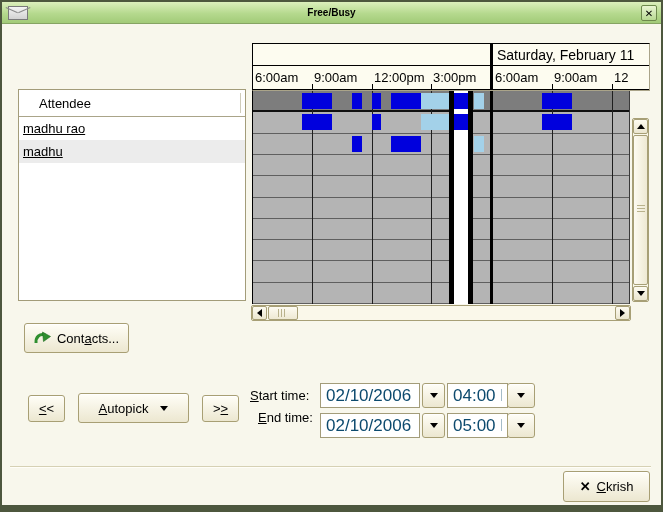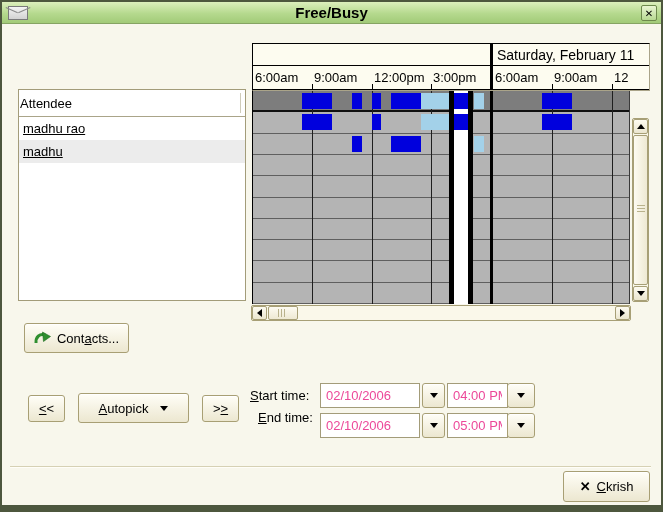--- a/index.html
+++ b/index.html
@@ -10,37 +10,37 @@
     background:#f8f7ec;
     font-family:"Liberation Sans","DejaVu Sans",sans-serif;
     font-size:13px;color:#000;overflow:hidden;
   }
   .titlebar{
     position:relative;height:22px;
     background:linear-gradient(#dcefbc,#b5d98e 55%,#a2cb78);
     border-bottom:1px solid #86a463;
     display:flex;align-items:center;
   }
-  .titlebar .title{position:absolute;left:0;right:0;text-align:center;font-weight:bold;font-size:15px;}
+  .titlebar .title{position:absolute;left:0;right:0;text-align:center;font-weight:bold;font-size:10px;}
   .env{margin-left:6px;width:20px;height:14px;background:linear-gradient(#f4f4f4,#d2d2d2);border:1px solid #7a7a7a;position:relative;z-index:1;}
   .env:before,.env:after{content:"";position:absolute;top:0;width:13px;height:13px;border-top:1px solid #8a8a8a;}
   .env:before{left:-3px;transform:rotate(24deg);transform-origin:left top;}
   .env:after{right:-3px;transform:rotate(-24deg);transform-origin:right top;}
   .closebox{
     position:absolute;right:4px;top:3px;width:16px;height:16px;
     border:1px solid #6d894c;border-radius:2px;
     background:linear-gradient(#e9f5d2,#b7d992);
     display:flex;align-items:center;justify-content:center;
     font-size:10px;font-weight:bold;z-index:2;cursor:default;
   }
   .content{position:absolute;top:23px;left:0;right:0;bottom:0;}
 
   
   .attendee-list{position:absolute;left:16px;top:64px;width:228px;height:212px;background:#fff;border:1px solid #a39c79;}
-  .att-header{height:27px;background:#fff;border-bottom:1px solid #aaa489;display:flex;align-items:center;padding-left:1px;position:relative;}
+  .att-header{height:27px;background:#fff;border-bottom:1px solid #aaa489;display:flex;align-items:center;padding-left:20px;position:relative;}
   .att-header:after{content:"";position:absolute;right:4px;top:3px;bottom:3px;width:1px;background:#cfccb9;}
   .att-row{height:23px;line-height:23px;padding-left:4px;text-decoration:underline;white-space:nowrap;overflow:hidden;}
   .att-row:nth-child(even){background:#ececec;}
 
   
   .fb-header{position:absolute;left:250px;top:18px;width:398px;height:48px;background:#fdfcf0;border:1px solid #aaa489;border-left:1px solid #000;border-top:1px solid #000;overflow:hidden;}
   .fb-dates{position:absolute;left:0;right:0;top:0;height:22px;border-bottom:1px solid #000;overflow:hidden;}
   .fb-date-cell{position:absolute;top:0;height:22px;line-height:22px;padding-left:4px;font-size:14px;white-space:nowrap;overflow:hidden;}
   .fb-times{position:absolute;left:0;right:0;top:23px;bottom:0;border-bottom:1px solid #000;overflow:hidden;}
   .fb-time-label{position:absolute;top:3px;font-size:13px;white-space:nowrap;}
@@ -81,21 +81,21 @@
     display:flex;align-items:center;justify-content:center;
     font-size:13px;cursor:default;white-space:nowrap;
   }
   .mn{text-decoration:underline;}
   .chev{margin-left:12px;}
   .legend{position:absolute;left:251px;top:303px;height:18px;display:flex;align-items:center;}
   .leg-swatch{width:16px;height:16px;border:1px solid #8f8a6d;margin-right:9px;flex:none;}
   .leg-swatch.hatch{background:repeating-linear-gradient(135deg,#fff 0 4px,#4a4a4a 4px 5px);}
   .leg-label{margin-right:10px;}
   .field-label{position:absolute;height:25px;line-height:25px;white-space:nowrap;}
-  .tinput{position:absolute;height:25px;border:1px solid #a39c79;background:#fff;font-size:13px;padding:0 5px;font-family:inherit;color:#ec4899;}
+  .tinput{position:absolute;height:25px;border:1px solid #a39c79;background:#fff;font-size:17px;padding:0 5px;font-family:inherit;color:#0c4a6e;}
   .sep{position:absolute;left:8px;right:10px;top:441px;height:0;border-top:1px solid #d6d1b4;border-bottom:1px solid #fffef8;}
   .xglyph{font-weight:bold;margin-right:6px;font-size:13px;}
   .c-icon{margin-right:6px;display:flex;}
 </style>
 </head>
 <body>
 
 <div class="window">
   <div class="titlebar">
     <div class="env"></div>

